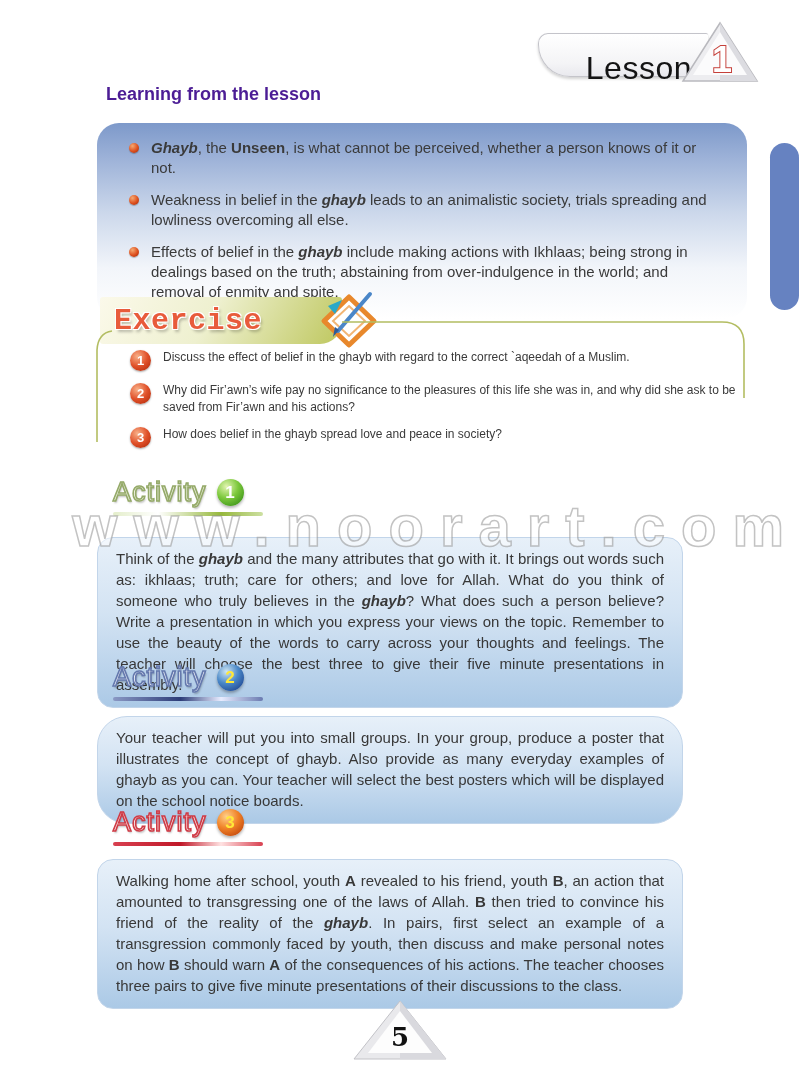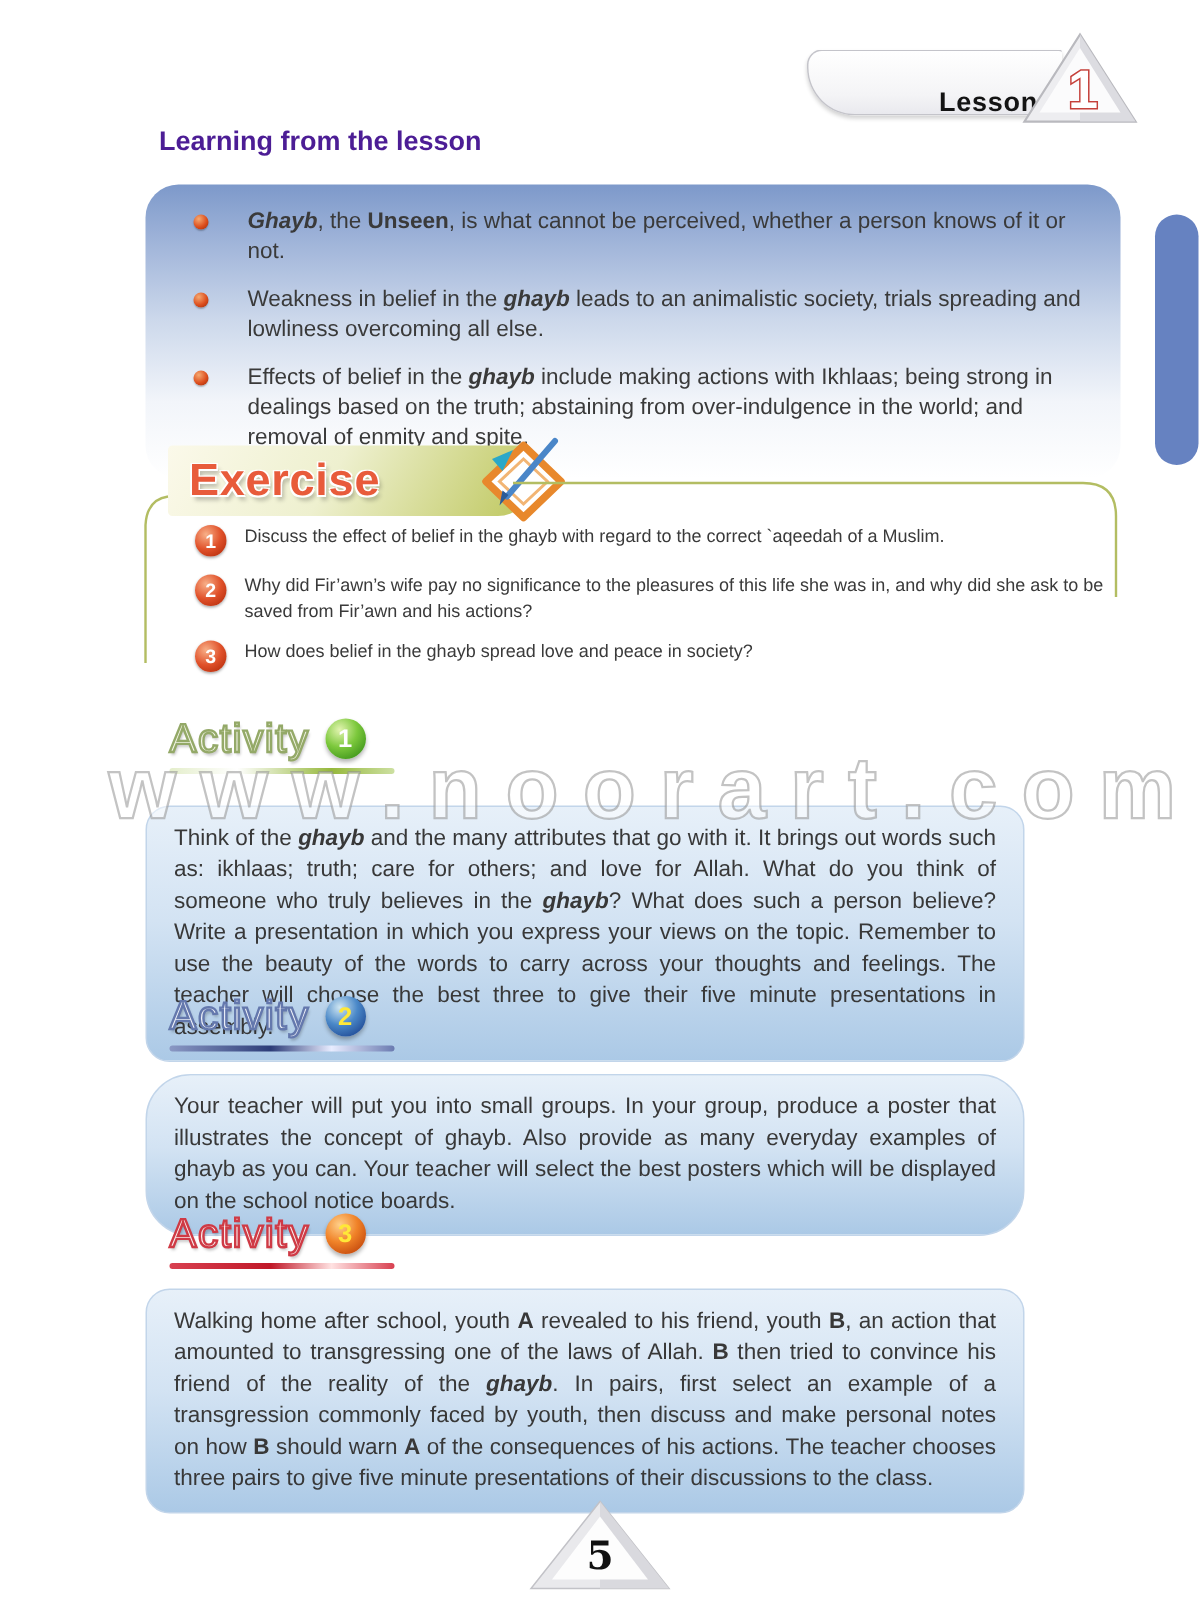--- a/index.html
+++ b/index.html
@@ -7,46 +7,46 @@
         font-family:"Liberation Sans",sans-serif;color:#3a3a3a;}
   .b{font-weight:bold;}
   .i{font-style:italic;}
 
   
   .lesson-banner{position:absolute;left:538px;top:33px;width:170px;height:44px;
     background:linear-gradient(180deg,#ffffff 0%,#f4f4f6 70%,#e9e9ee 100%);
     border:1px solid #c4c4ca;border-right:none;border-radius:10px 2px 2px 32px;
     box-shadow:0 2px 3px rgba(0,0,0,0.18);
     display:flex;align-items:center;justify-content:flex-end;padding-right:16px;box-sizing:border-box;}
-  .lesson-label{font-size:18px;font-weight:bold;color:#141414;letter-spacing:0.5px;margin-top:26px;}
+  .lesson-label{font-size:32px;font-weight:normal;color:#141414;letter-spacing:0.5px;margin-top:26px;}
   .lesson-tri{position:absolute;left:681px;top:21px;}
   .tri-num{font-family:"Liberation Sans",sans-serif;font-weight:bold;}
 
   
   .section-title{position:absolute;left:106px;top:84px;font-size:18px;font-weight:bold;color:#4c1d95;}
 
   
   .learning-box{position:absolute;left:97px;top:123px;width:650px;box-sizing:border-box;
     padding:15px 26px 16px 32px;border-radius:22px;
     background:linear-gradient(180deg,#7d99ca 0%,#9db2d8 18%,#ccd8eb 46%,#f2f5fa 74%,#ffffff 100%);}
-  .bullet-row{display:flex;margin-bottom:11px;gap:14px;}
+  .bullet-row{display:flex;margin-bottom:11px;}
   .bullet-row:last-child{margin-bottom:0;}
   .bullet-dot{flex:0 0 auto;width:10px;height:10px;border-radius:50%;margin:5px 12px 0 0;
     background:radial-gradient(circle at 35% 30%,#f5a971 0%,#dd4f1e 55%,#a22b07 95%);
     box-shadow:0 1px 1px rgba(0,0,0,0.25);}
   .bullet-text{margin:0;font-size:15px;line-height:1.36;color:#3a3a3a;}
 
   
   .side-tab{position:absolute;left:770px;top:143px;width:29px;height:167px;
     background:#6682c1;border-radius:15px;}
 
   
-  .exercise-banner{position:absolute;left:112px;top:297px;width:242px;height:47px;box-sizing:border-box;
+  .exercise-banner{position:absolute;left:100px;top:297px;width:242px;height:47px;box-sizing:border-box;
     background:linear-gradient(120deg,#fbf9ea 0%,#eef0cf 45%,#bec75e 100%);
-    border-radius:3px 3px 22px 3px;display:flex;align-items:center;padding-left:14px;}
+    border-radius:3px 3px 22px 3px;display:flex;align-items:center;padding-left:14px;font-family:Liberation Mono, monospace;}
   .exercise-title{font-size:30px;font-weight:bold;color:#e85b3b;letter-spacing:0.5px;
     text-shadow:-1px -1px 0 #fff,1px -1px 0 #fff,-1px 1px 0 #fff,1px 1px 0 #fff,2px 3px 3px rgba(0,0,0,0.25);}
   .exercise-icon{position:absolute;left:318px;top:290px;}
   .frame-lines{position:absolute;left:0;top:0;pointer-events:none;}
 
   .questions{position:absolute;left:130px;top:349px;width:618px;}
   .q-row{display:flex;margin-bottom:11px;}
   .q-num{flex:0 0 auto;width:21px;height:21px;border-radius:50%;margin:1px 12px 0 0;
     background:radial-gradient(circle at 35% 30%,#f8b088 0%,#e0512a 50%,#b02808 95%);
     color:#fff;font-size:13px;font-weight:bold;display:flex;align-items:center;justify-content:center;

